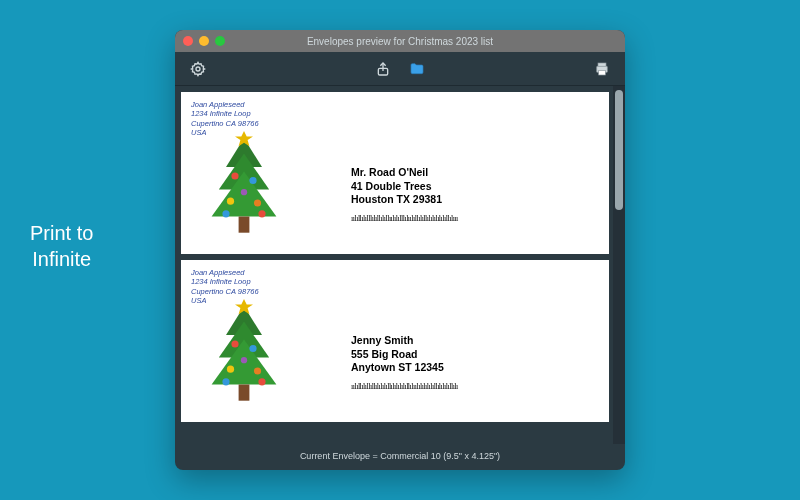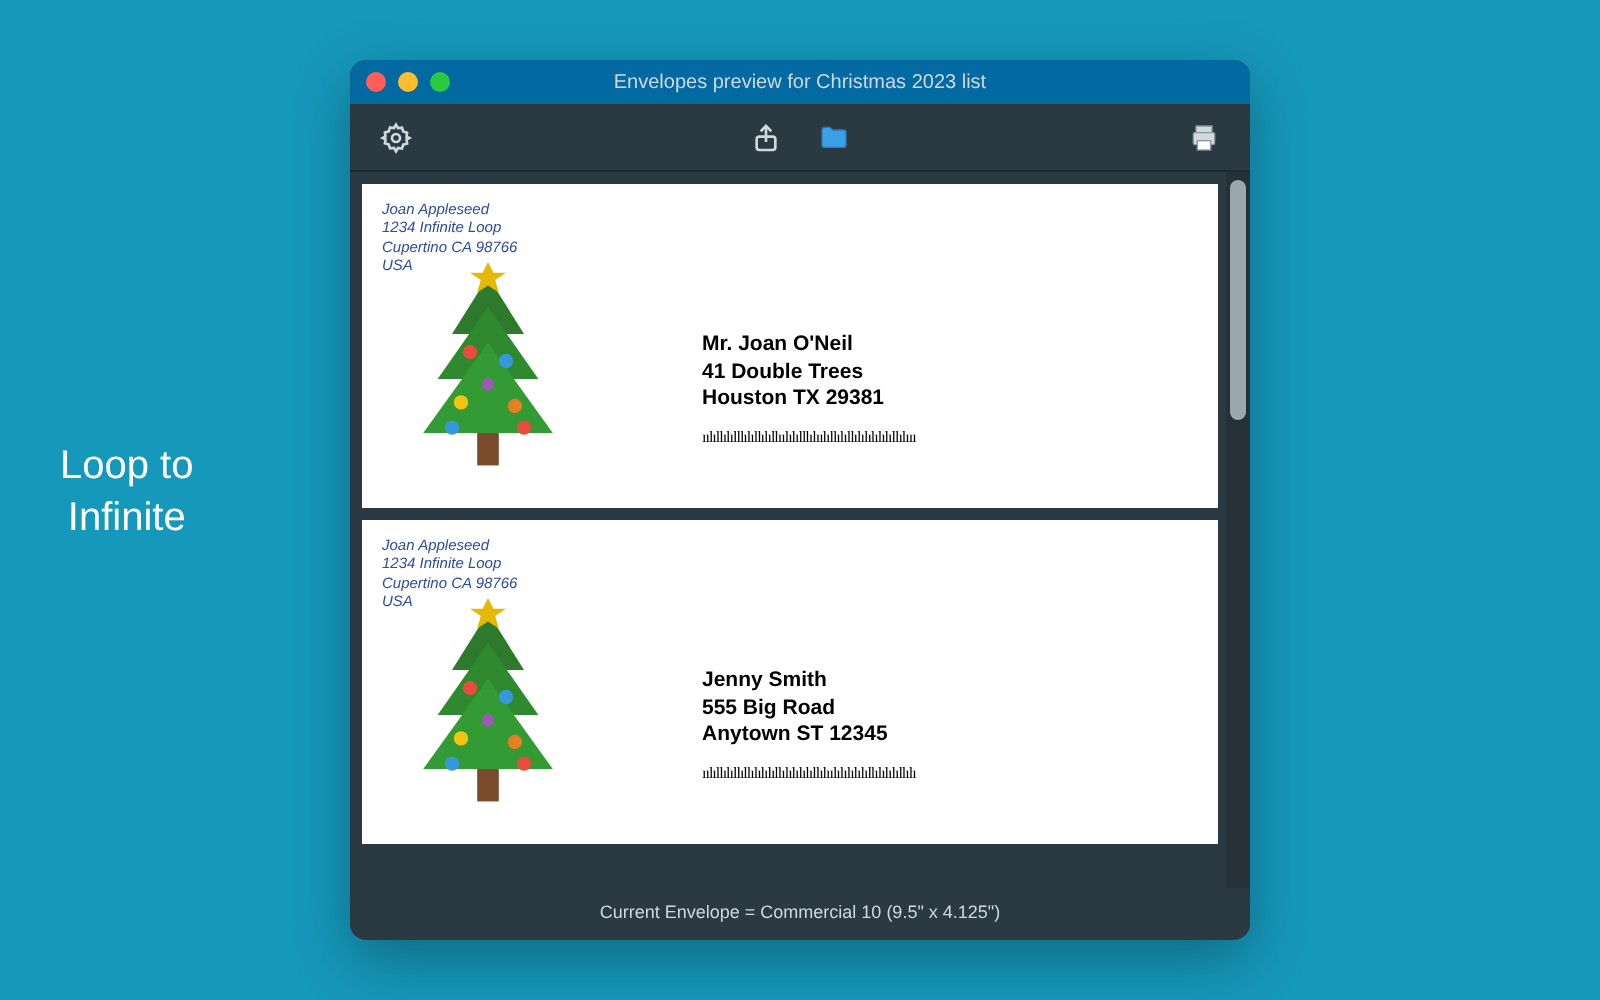--- a/index.html
+++ b/index.html
@@ -27,21 +27,21 @@
     height: 440px;
     background: #2b3a42;
     border-radius: 8px;
     box-shadow: 0 10px 30px rgba(0,0,0,0.3);
     display: flex;
     flex-direction: column;
     overflow: hidden;
   }
   .titlebar {
     height: 22px;
-    background: #0369a1;
+    background: #737373;
     display: flex;
     align-items: center;
     padding: 0 8px;
     position: relative;
   }
   .traffic { display: flex; gap: 6px; }
   .tl { width: 10px; height: 10px; border-radius: 50%; }
   .tl.red { background: #ff5f57; }
   .tl.yellow { background: #febc2e; }
   .tl.green { background: #28c840; }
@@ -140,21 +140,21 @@
     text-align: center;
     color: #cfd8dc;
     font-size: 9px;
     line-height: 1.35;
   }
 </style>
 </head>
 <body>
 
 <div class="promo-text">
-  <span>Loop to</span><br>
+  <span>Print to</span><br>
   <span>Infinite</span>
 </div>
 
 <div class="window">
   <div class="titlebar">
     <div class="traffic">
       <div class="tl red"></div>
       <div class="tl yellow"></div>
       <div class="tl green"></div>
     </div>
@@ -209,21 +209,21 @@
           <polygon points="50,0 53,6 60,6 54,10 56,17 50,13 44,17 46,10 40,6 47,6" fill="#e6b800"></polygon>
           <circle cx="40" cy="50" r="4" fill="#e74c3c"></circle>
           <circle cx="60" cy="55" r="4" fill="#3498db"></circle>
           <circle cx="35" cy="78" r="4" fill="#f1c40f"></circle>
           <circle cx="65" cy="80" r="4" fill="#e67e22"></circle>
           <circle cx="50" cy="68" r="3.5" fill="#9b59b6"></circle>
           <circle cx="30" cy="92" r="4" fill="#3498db"></circle>
           <circle cx="70" cy="92" r="4" fill="#e74c3c"></circle>
         </svg>
         <div class="recipient">
-          <div>Mr. Joan O'Neil</div>
+          <div>Mr. Road O'Neil</div>
           <div>41 Double Trees</div>
           <div>Houston TX 29381</div>
         </div>
         <div class="barcode">ıılıllılılllılıllılıllıılılılllılıılıllılıllılılılılılıllılııı</div>
       </div>
 
       <div class="envelope">
         <div class="return-addr">
           <div>Joan Appleseed</div>
           <div>1234 Infinite Loop</div>

